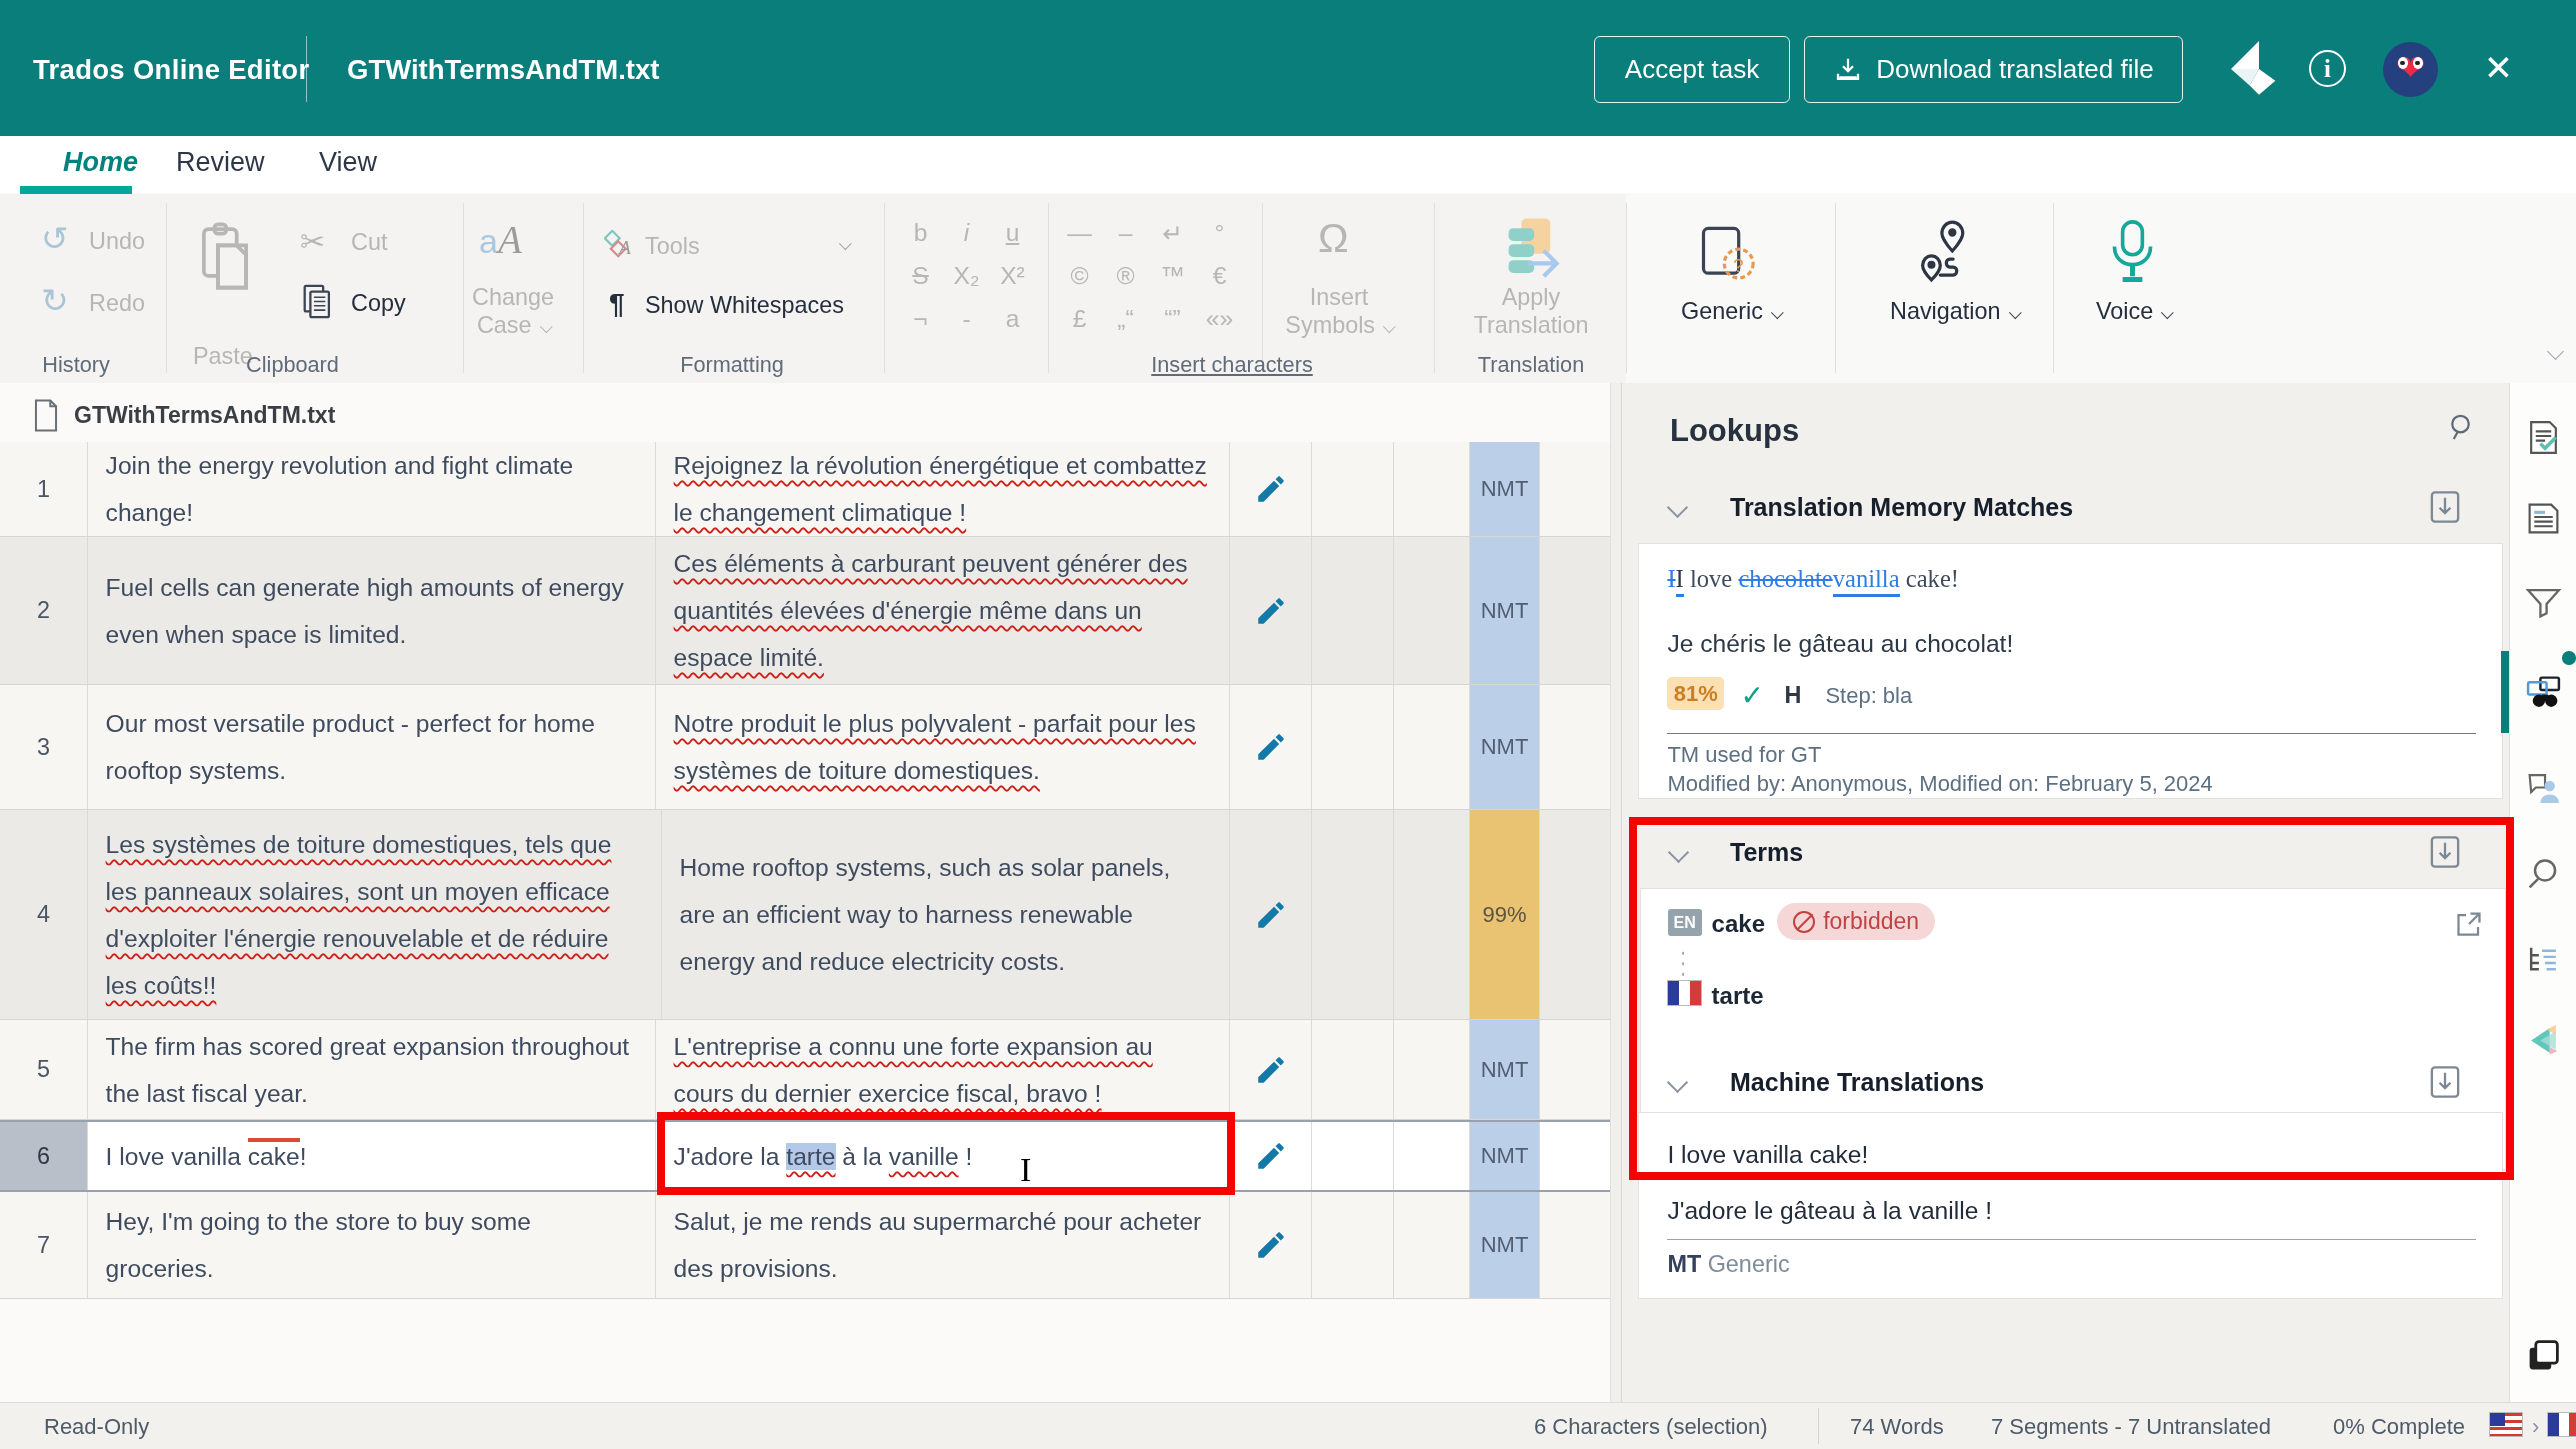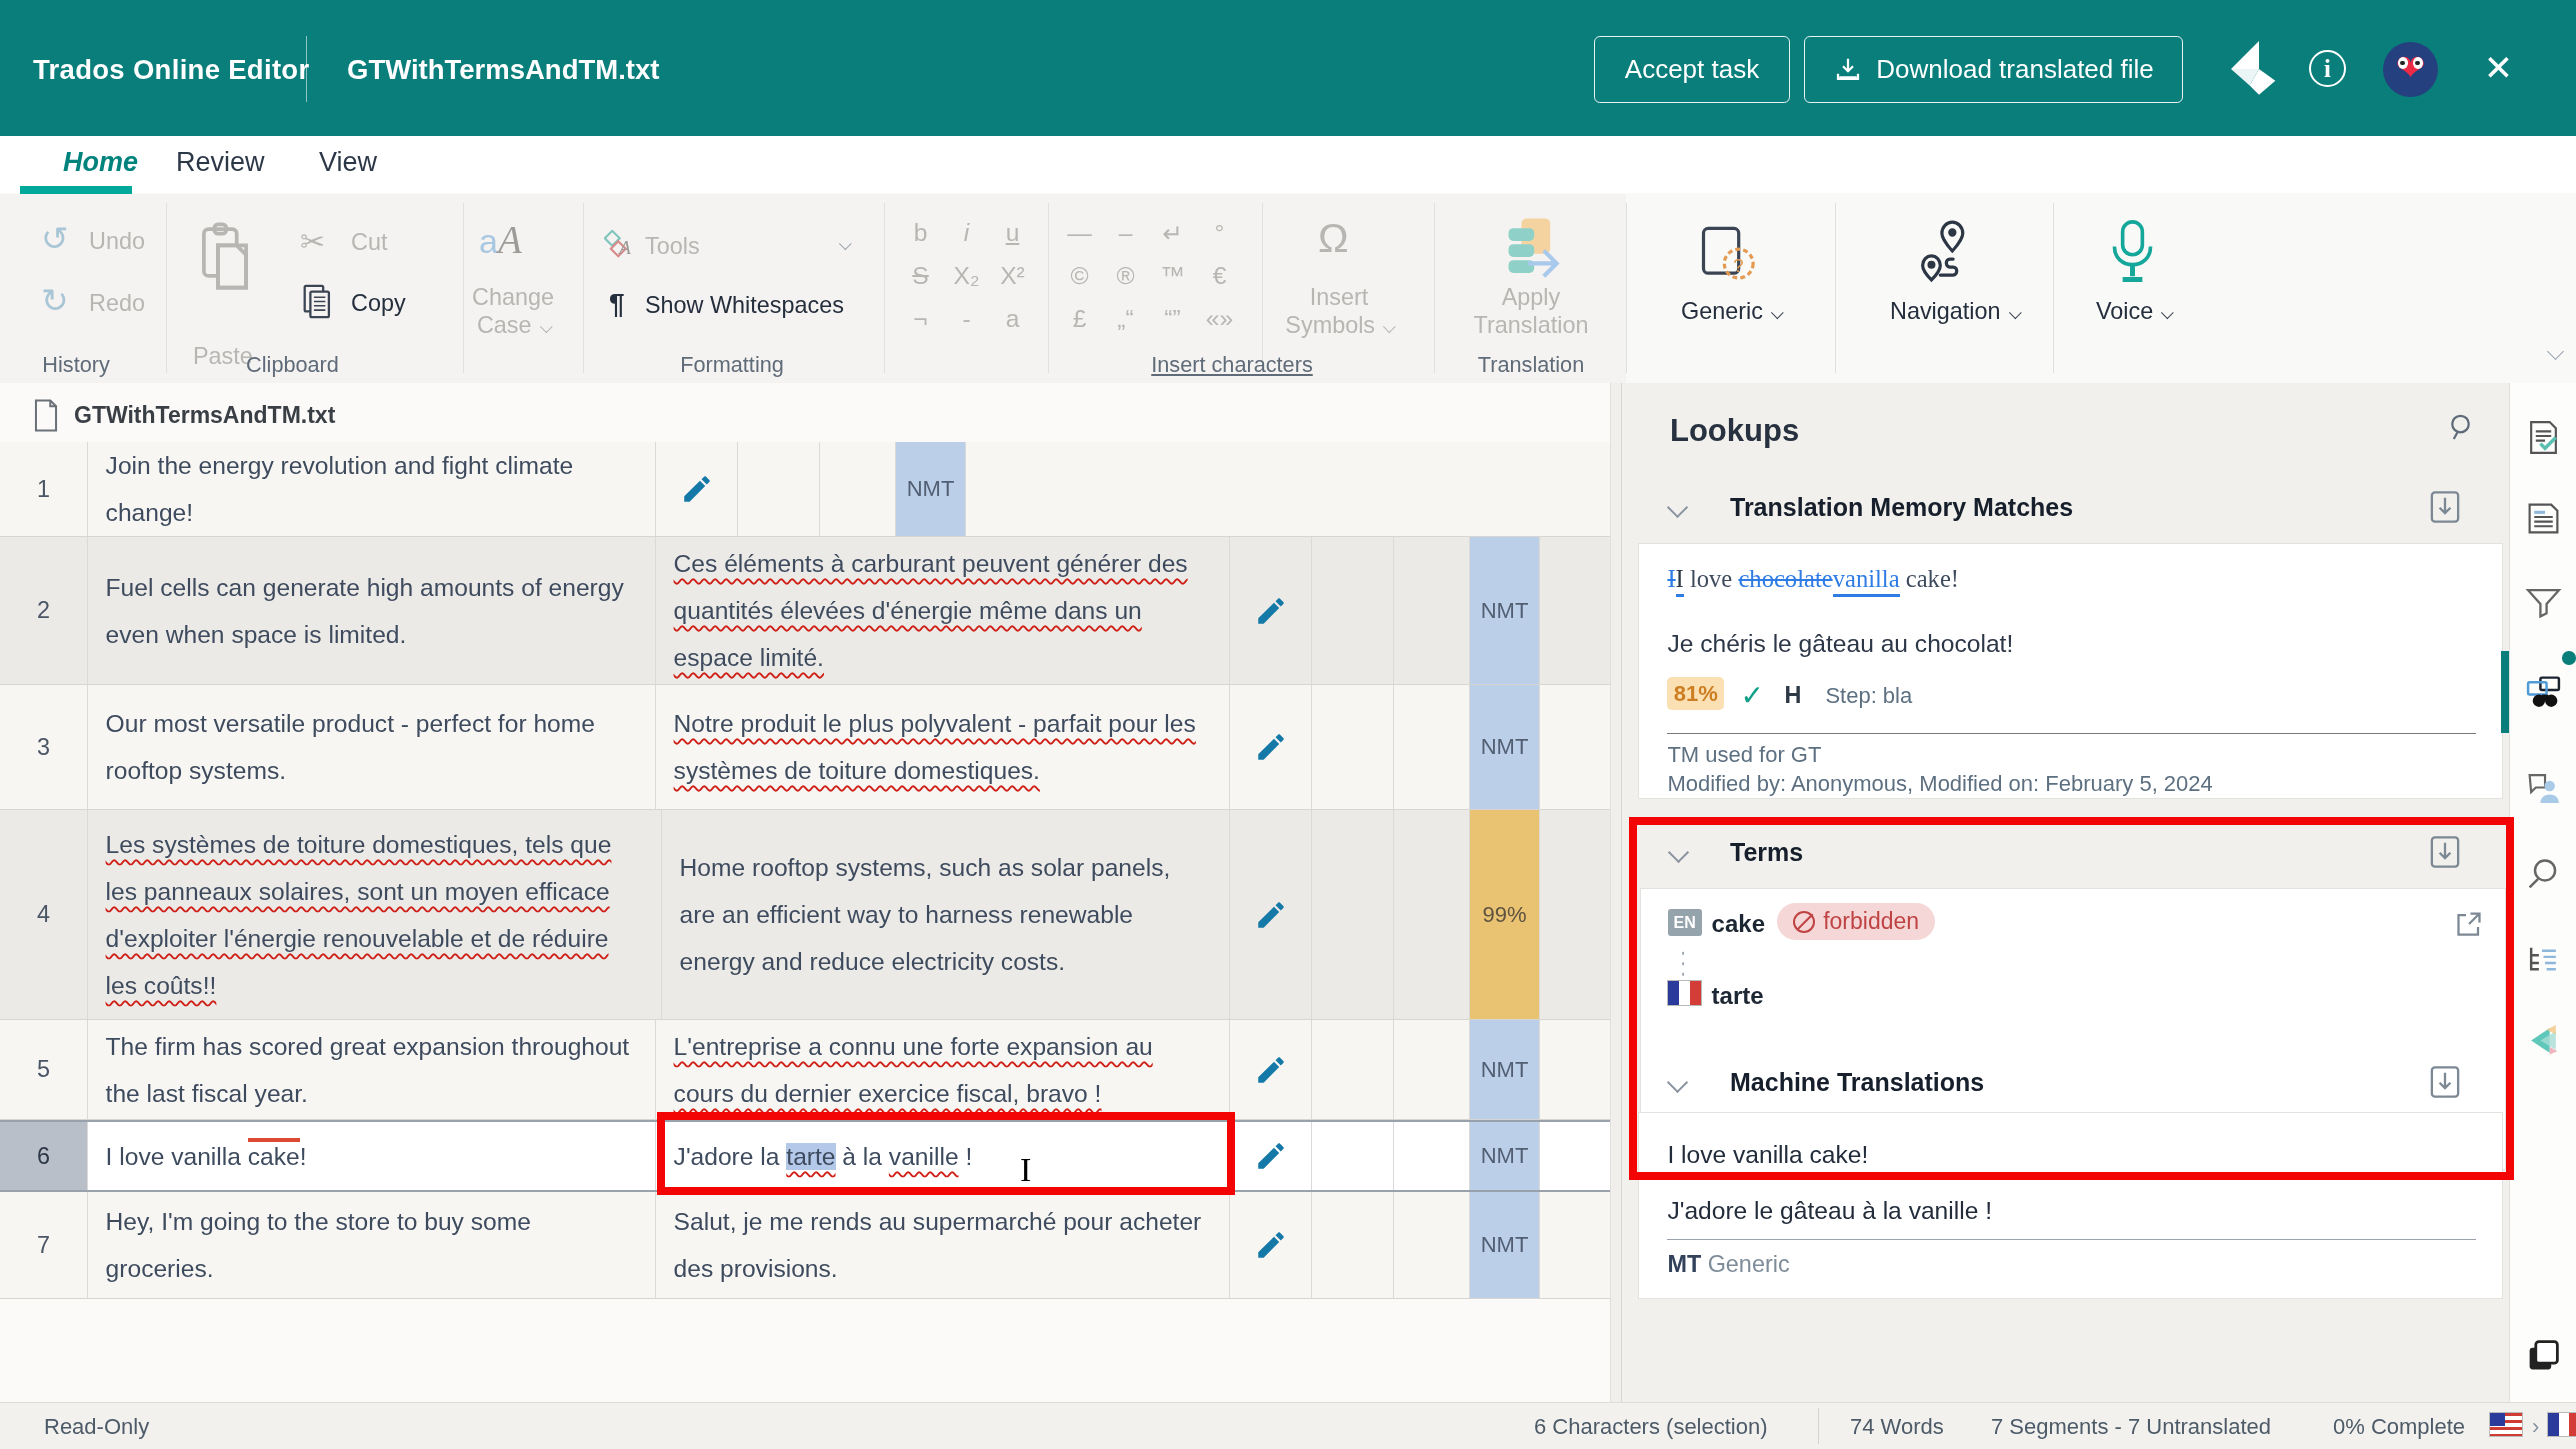--- a/index.html
+++ b/index.html
@@ -313,20 +313,23 @@
         </svg>
       </span>
       <span>GTWithTermsAndTM.txt</span>
     </div>
     <div class="segtable" id="segtable">
         <div class="seg-row">
       <div class="cell c-num">1</div>
       <div class="cell c-src">
             <div class="seg-text src-text">Join the energy revolution and fight climate change!</div>
           </div>
+      <div class="cell c-tgt">
+            <div class="seg-text tgt-text"><span class="sq">Rejoignez la révolution énergétique et combattez le changement climatique !</span></div>
+          </div>
       <div class="cell c-pencil">
         <svg class="pencil-svg" viewBox="0 0 24 24">
               <path d="M3 17.2V21h3.8L17.8 9.9l-3.7-3.7L3 17.2zM20.7 7c.4-.4.4-1 0-1.4l-2.3-2.3c-.4-.4-1-.4-1.4 0l-1.8 1.8 3.7 3.7L20.7 7z"></path>
             </svg>
       </div>
       <div class="cell c-e1"></div>
       <div class="cell c-e2"></div>
       <div class="cell c-match mt">NMT</div>
       <div class="cell c-e3"></div>
     </div>

